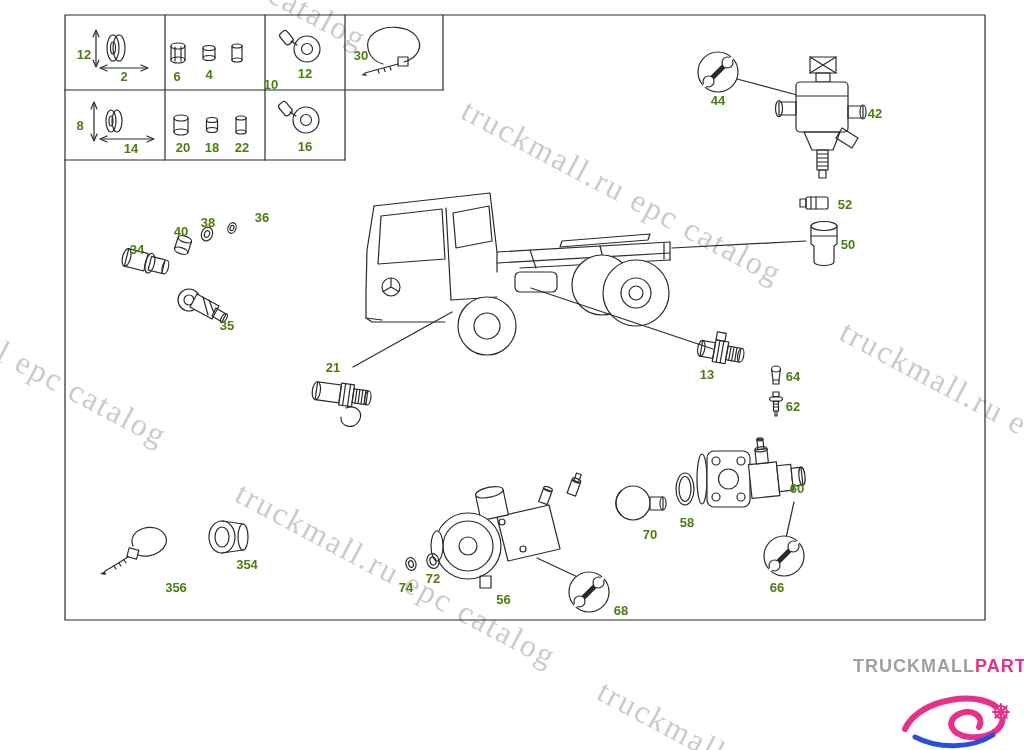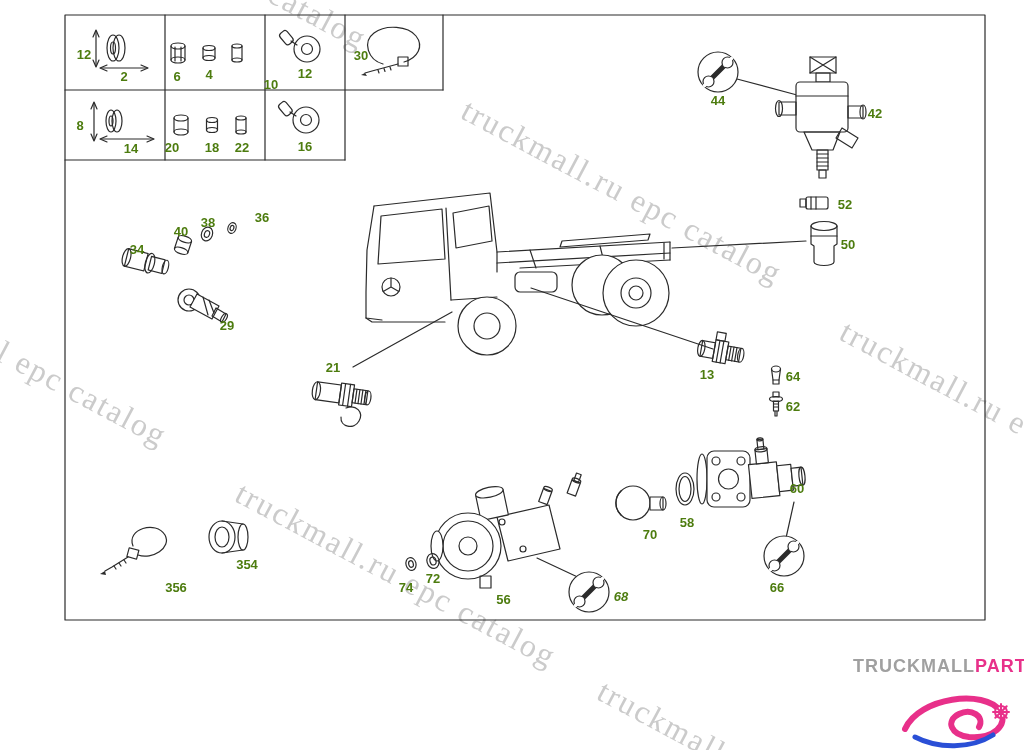--- a/index.html
+++ b/index.html
@@ -356,43 +356,43 @@
   <div id="callout-layer" class="layer">
       <span class="callout" style="left: 84px; top: 54px;">12</span>
       <span class="callout" style="left: 124px; top: 76px;">2</span>
       <span class="callout" style="left: 177px; top: 76px;">6</span>
       <span class="callout" style="left: 209px; top: 74px;">4</span>
       <span class="callout" style="left: 239px; top: 84px; margin-left: 32px;">10</span>
       <span class="callout" style="left: 305px; top: 73px;">12</span>
       <span class="callout" style="left: 361px; top: 55px;">30</span>
       <span class="callout" style="left: 80px; top: 125px;">8</span>
       <span class="callout" style="left: 131px; top: 148px;">14</span>
-      <span class="callout" style="left: 172px; top: 147px; text-align: right;">20</span>
+      <span class="callout" style="left: 183px; top: 147px; text-align: right;">20</span>
       <span class="callout" style="left: 212px; top: 147px;">18</span>
       <span class="callout" style="left: 242px; top: 147px;">22</span>
       <span class="callout" style="left: 305px; top: 146px;">16</span>
       <span class="callout" style="left: 718px; top: 100px;">44</span>
       <span class="callout" style="left: 875px; top: 113px;">42</span>
       <span class="callout" style="left: 845px; top: 204px;">52</span>
       <span class="callout" style="left: 848px; top: 244px;">50</span>
       <span class="callout" style="left: 137px; top: 249px;">34</span>
       <span class="callout" style="left: 181px; top: 231px; text-align: right;">40</span>
       <span class="callout" style="left: 208px; top: 222px;">38</span>
       <span class="callout" style="left: 234px; top: 217px; margin-left: 28px;">36</span>
-      <span class="callout" style="left: 227px; top: 325px;">29</span>
+      <span class="callout" style="left: 227px; top: 325px;">35</span>
       <span class="callout" style="left: 333px; top: 367px;">21</span>
       <span class="callout" style="left: 707px; top: 374px;">13</span>
       <span class="callout" style="left: 793px; top: 376px;">64</span>
       <span class="callout" style="left: 793px; top: 406px;">62</span>
       <span class="callout" style="left: 797px; top: 488px;">60</span>
       <span class="callout" style="left: 777px; top: 587px;">66</span>
       <span class="callout" style="left: 687px; top: 522px;">58</span>
       <span class="callout" style="left: 650px; top: 534px;">70</span>
       <span class="callout" style="left: 494px; top: 599px; padding-left: 19px;">56</span>
-      <span class="callout" style="left: 621px; top: 596px; font-style: italic;">68</span>
+      <span class="callout" style="left: 621px; top: 610px;">68</span>
       <span class="callout" style="left: 433px; top: 578px;">72</span>
       <span class="callout" style="left: 406px; top: 587px;">74</span>
       <span class="callout" style="left: 247px; top: 564px;">354</span>
       <span class="callout" style="left: 176px; top: 587px;">356</span>
     </div>
 
   <div class="logo">
     <div class="logo-text"><span class="logo-main" style="color: rgb(160, 160, 160);">TRUCKMALL</span><span class="logo-accent" style="color: rgb(232, 48, 138);">PARTS</span></div>
     <svg class="logo-swirl" width="135" height="75" viewBox="0 0 135 75">
       <g fill="none" stroke-linecap="round">

